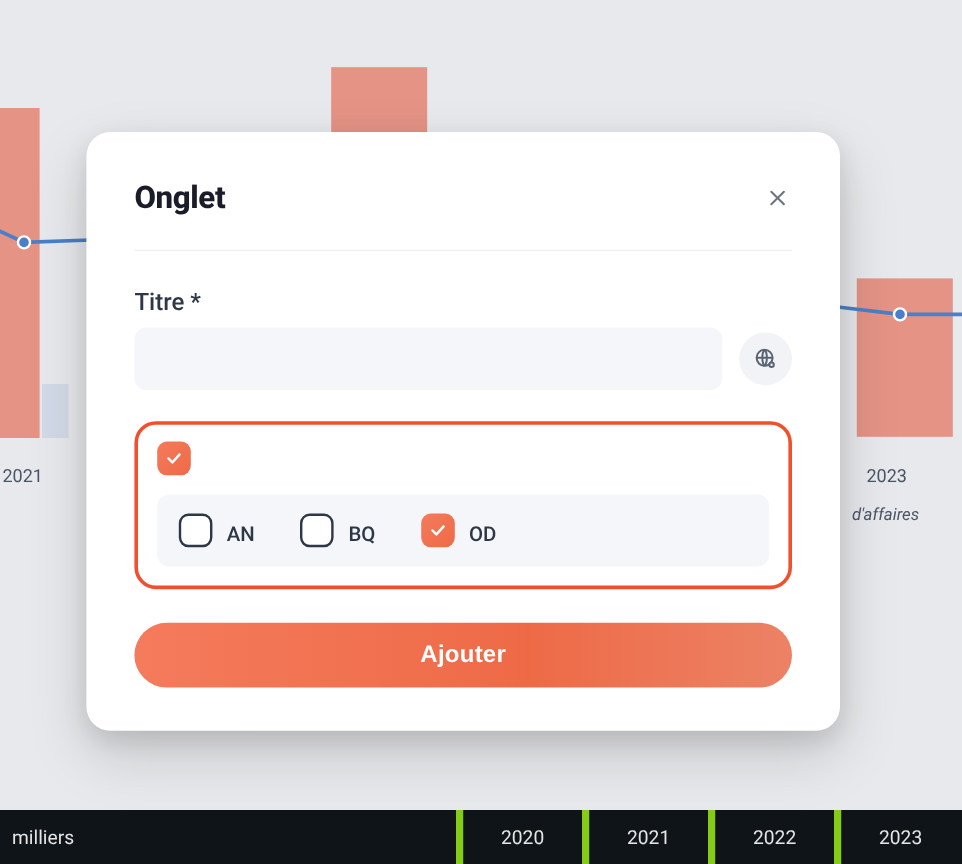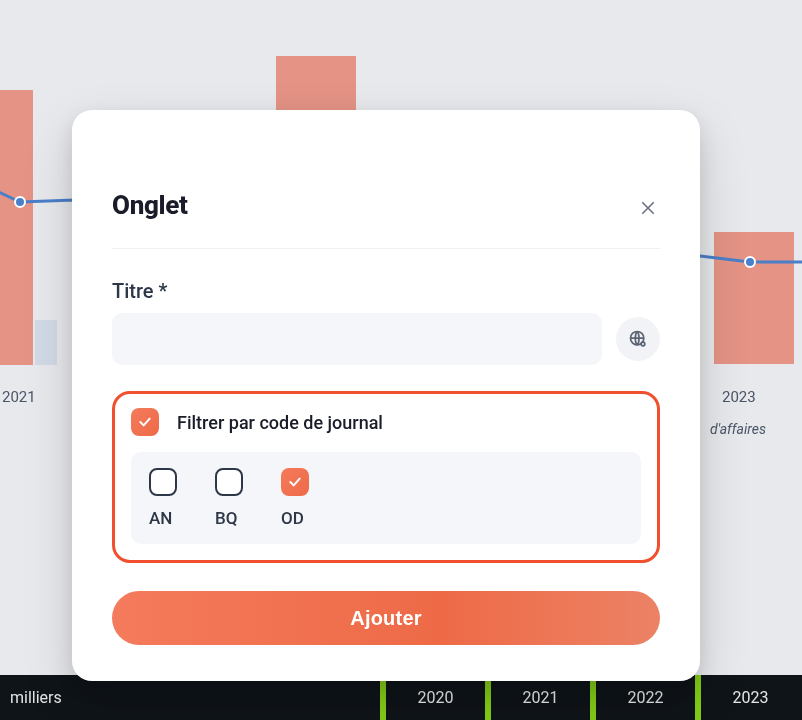--- a/index.html
+++ b/index.html
@@ -78,26 +78,25 @@
     left: 72px;
     top: 110px;
     width: 628px;
     background: #fff;
     border-radius: 20px;
     box-shadow: 0 20px 50px rgba(0,0,0,0.15), 0 8px 20px rgba(0,0,0,0.1);
     padding: 40px 40px 36px 40px;
   }
   .modal-header {
     display: flex;
-    align-items: flex-end;
+    align-items: center;
     justify-content: space-between;
     padding-bottom: 28px;
     border-bottom: 1px solid #eef0f3;
     margin-bottom: 30px;
-    margin-top: 40px;
   }
   .modal-title {
     font-size: 26px;
     font-weight: 800;
     color: #1a1d29;
     letter-spacing: -0.3px;
   }
   .close-btn {
     width: 24px;
     height: 24px;
@@ -184,24 +183,23 @@
   .codes-row {
     background: #f4f6f9;
     border-radius: 10px;
     padding: 16px 18px;
     display: flex;
     align-items: center;
     gap: 14px;
   }
   .code-item {
     display: flex;
-    align-items: flex-start;
+    align-items: flex-end;
     gap: 12px;
     margin-right: 24px;
-    flex-direction: column;
   }
   .code-item:last-child { margin-right: 0; }
   .code-label {
     font-size: 17px;
     color: #2d3748;
     font-weight: 500;
   }
 
   .submit-btn {
     width: 100%;
@@ -265,21 +263,20 @@
     </div>
   </div>
 
   <div class="filter-block">
     <div class="filter-top">
       <div class="check on">
         <svg viewBox="0 0 24 24">
             <path d="M5 12 L10 17 L19 7" fill="none" stroke="currentColor" stroke-width="3" stroke-linecap="round" stroke-linejoin="round"></path>
           </svg>
       </div>
-      <div class="filter-label">Filtrer par code de journal</div>
     </div>
     <div class="codes-row">
       <div class="code-item">
         <div class="check off"></div>
         <span class="code-label">AN</span>
       </div>
       <div class="code-item">
         <div class="check off"></div>
         <span class="code-label">BQ</span>
       </div>

